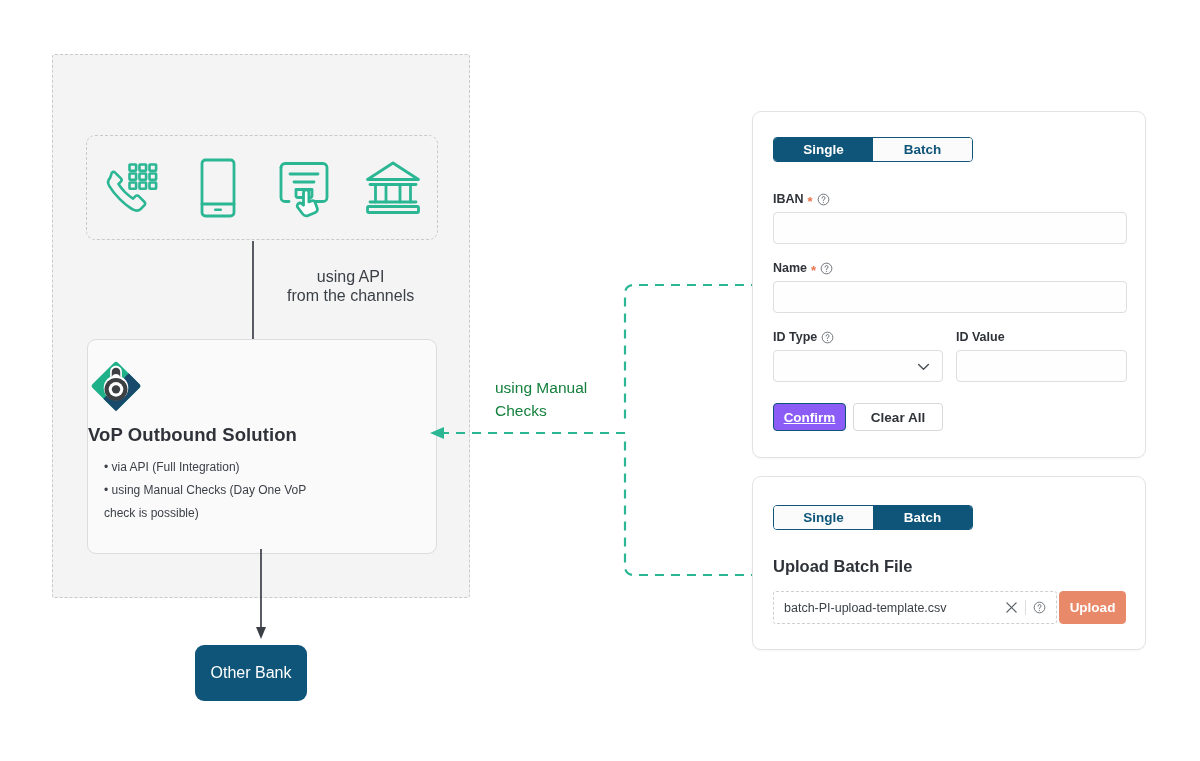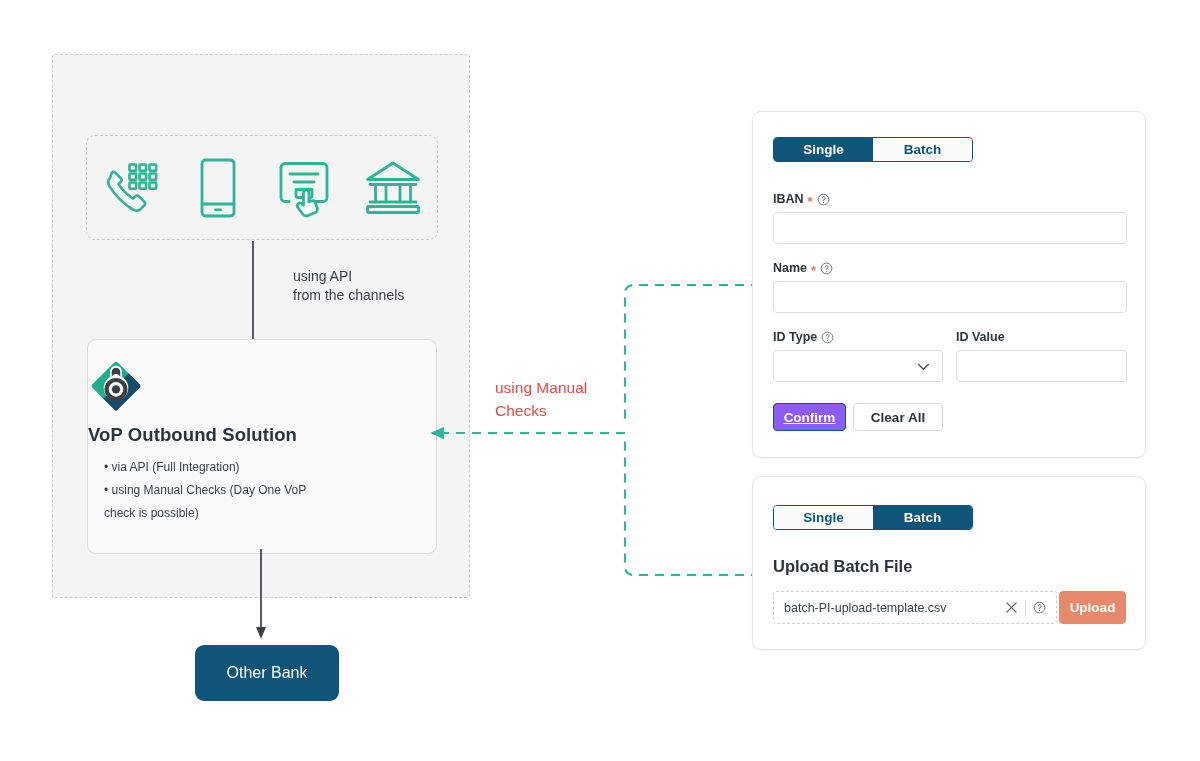--- a/index.html
+++ b/index.html
@@ -70,26 +70,27 @@
   
   #api-arrow {
     position: absolute;
     left: 190px;
     top: 186px;
     width: 20px;
     height: 150px;
   }
   #api-arrow-label {
     position: absolute;
-    left: 240px;
+    left: 234px;
     top: 212px;
-    font-size: 14px;
+    font-size: 16px;
     line-height: 19px;
     color: #3b3f46;
     white-space: nowrap;
+    text-align: center;
   }
 
   
   #vop-card {
     position: absolute;
     left: 34px;
     top: 284px;
     width: 350px;
     height: 215px;
     background: #fafafa;
@@ -122,21 +123,21 @@
     position: absolute;
     left: 251px;
     top: 549px;
     width: 20px;
     height: 92px;
   }
   #other-bank-button {
     position: absolute;
     left: 195px;
     top: 645px;
-    width: 144px;
+    width: 112px;
     height: 56px;
     background: #0f5579;
     border-radius: 9px;
     color: #ffffff;
     font-size: 16px;
     display: flex;
     align-items: center;
     justify-content: center;
     box-sizing: border-box;
     border: none;
@@ -150,21 +151,21 @@
     width: 340px;
     height: 320px;
     pointer-events: none;
   }
   #manual-connector-label {
     position: absolute;
     left: 495px;
     top: 376px;
     font-size: 15.5px;
     line-height: 23px;
-    color: #ef4444;
+    color: #15803d;
     white-space: nowrap;
   }
 
   
   .card {
     position: absolute;
     background: #ffffff;
     border: 1px solid #e3e3e3;
     border-radius: 9px;
     box-sizing: border-box;

